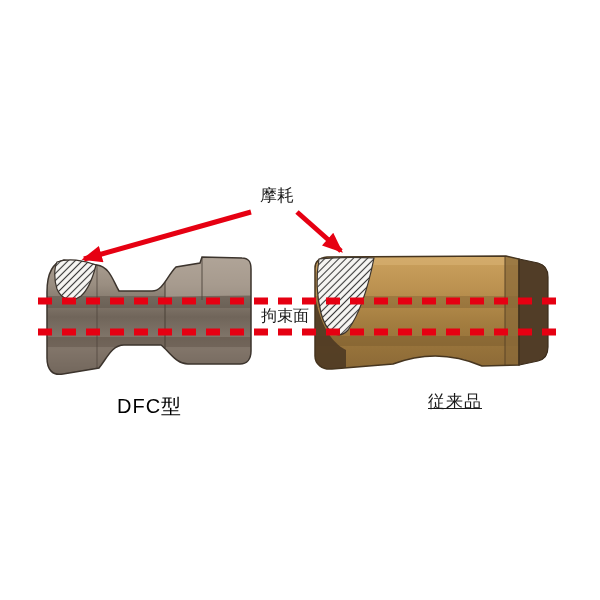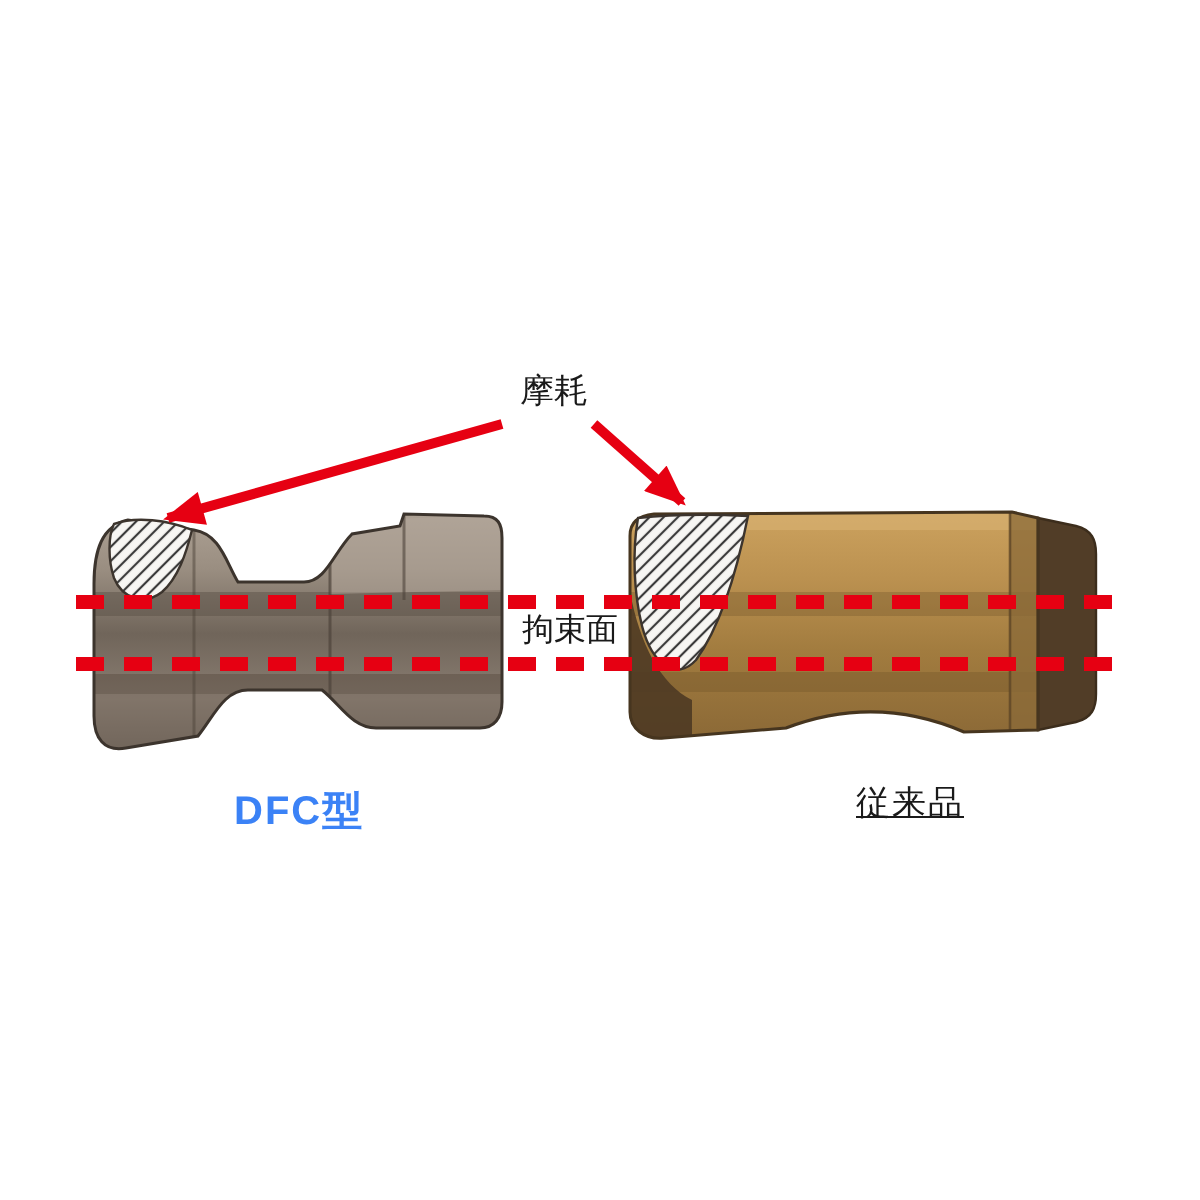--- a/index.html
+++ b/index.html
@@ -38,22 +38,22 @@
   .constraint-label {
     left: 261px;
     top: 307px;
     font-size: 16px;
     font-family: Liberation Serif, serif;
   }
   .dfc-caption {
     left: 117px;
     top: 395px;
     font-size: 20px;
-    font-weight: bold;
-    color: #3b82f6;
+    font-weight: normal;
+    color: #000000;
     letter-spacing: 1px;
   }
   .conv-caption {
     left: 428px;
     top: 393px;
     font-size: 17px;
     letter-spacing: 1px;
     text-decoration: underline;
   }
 </style>

